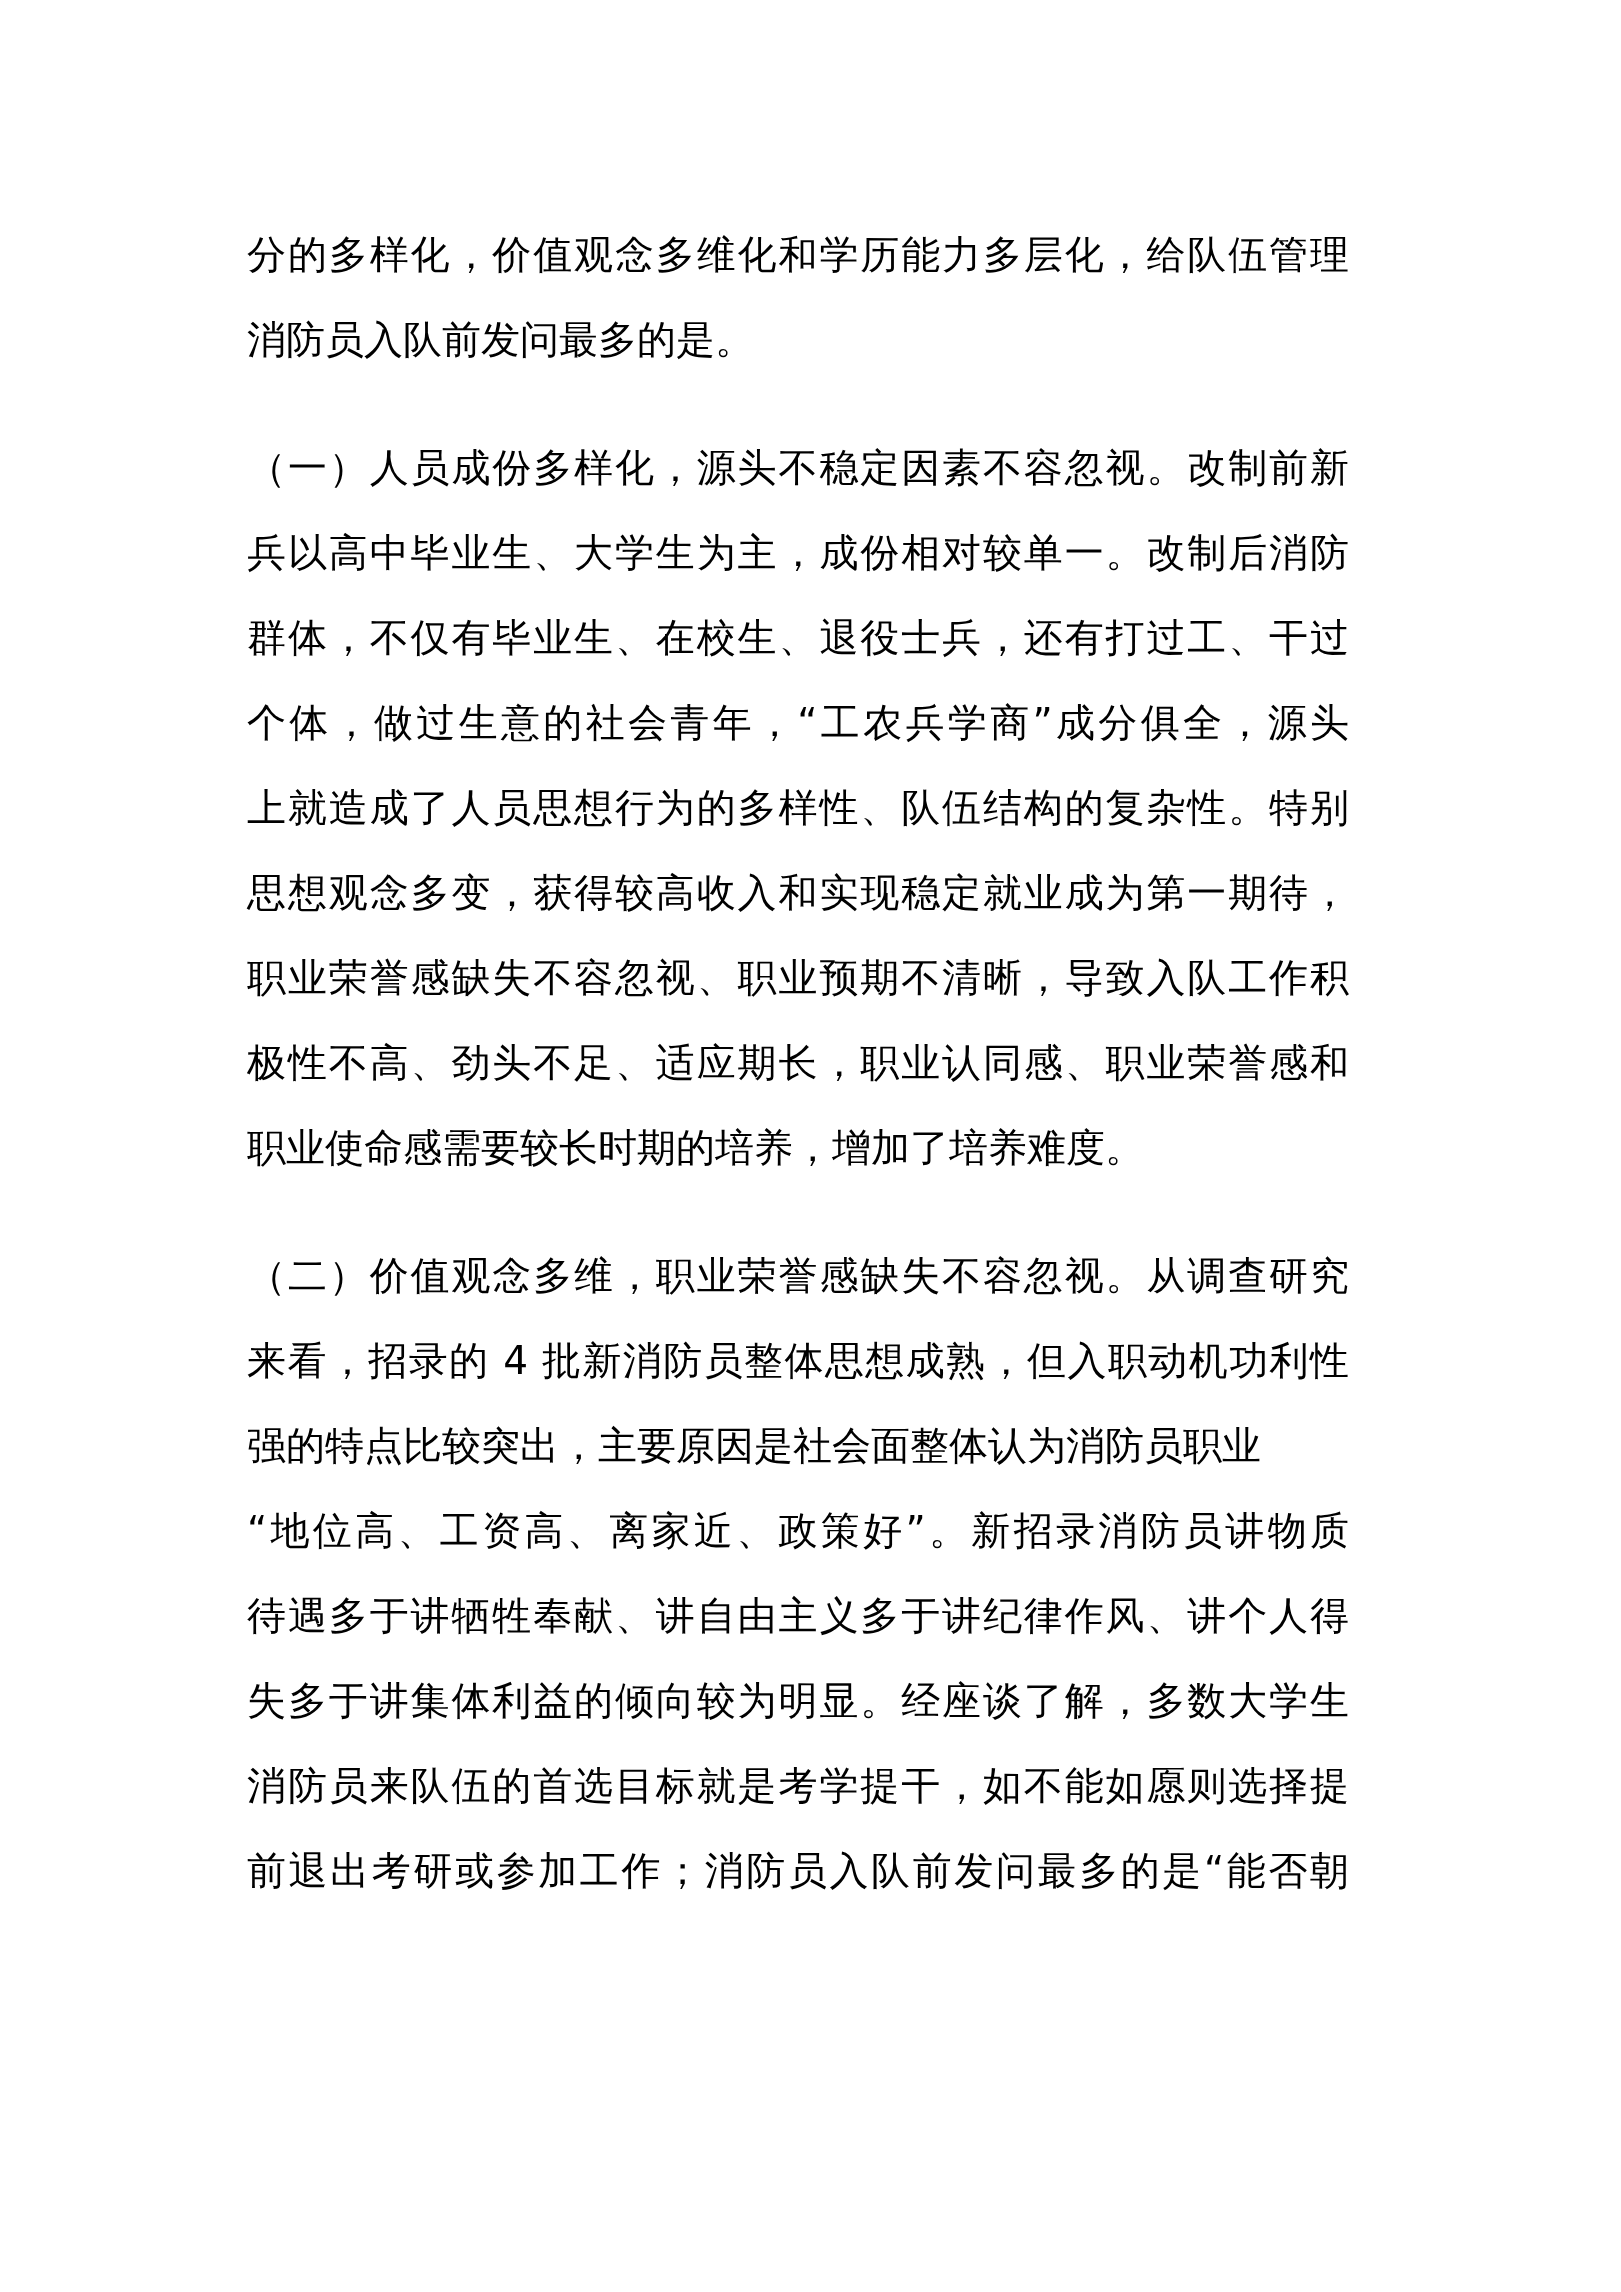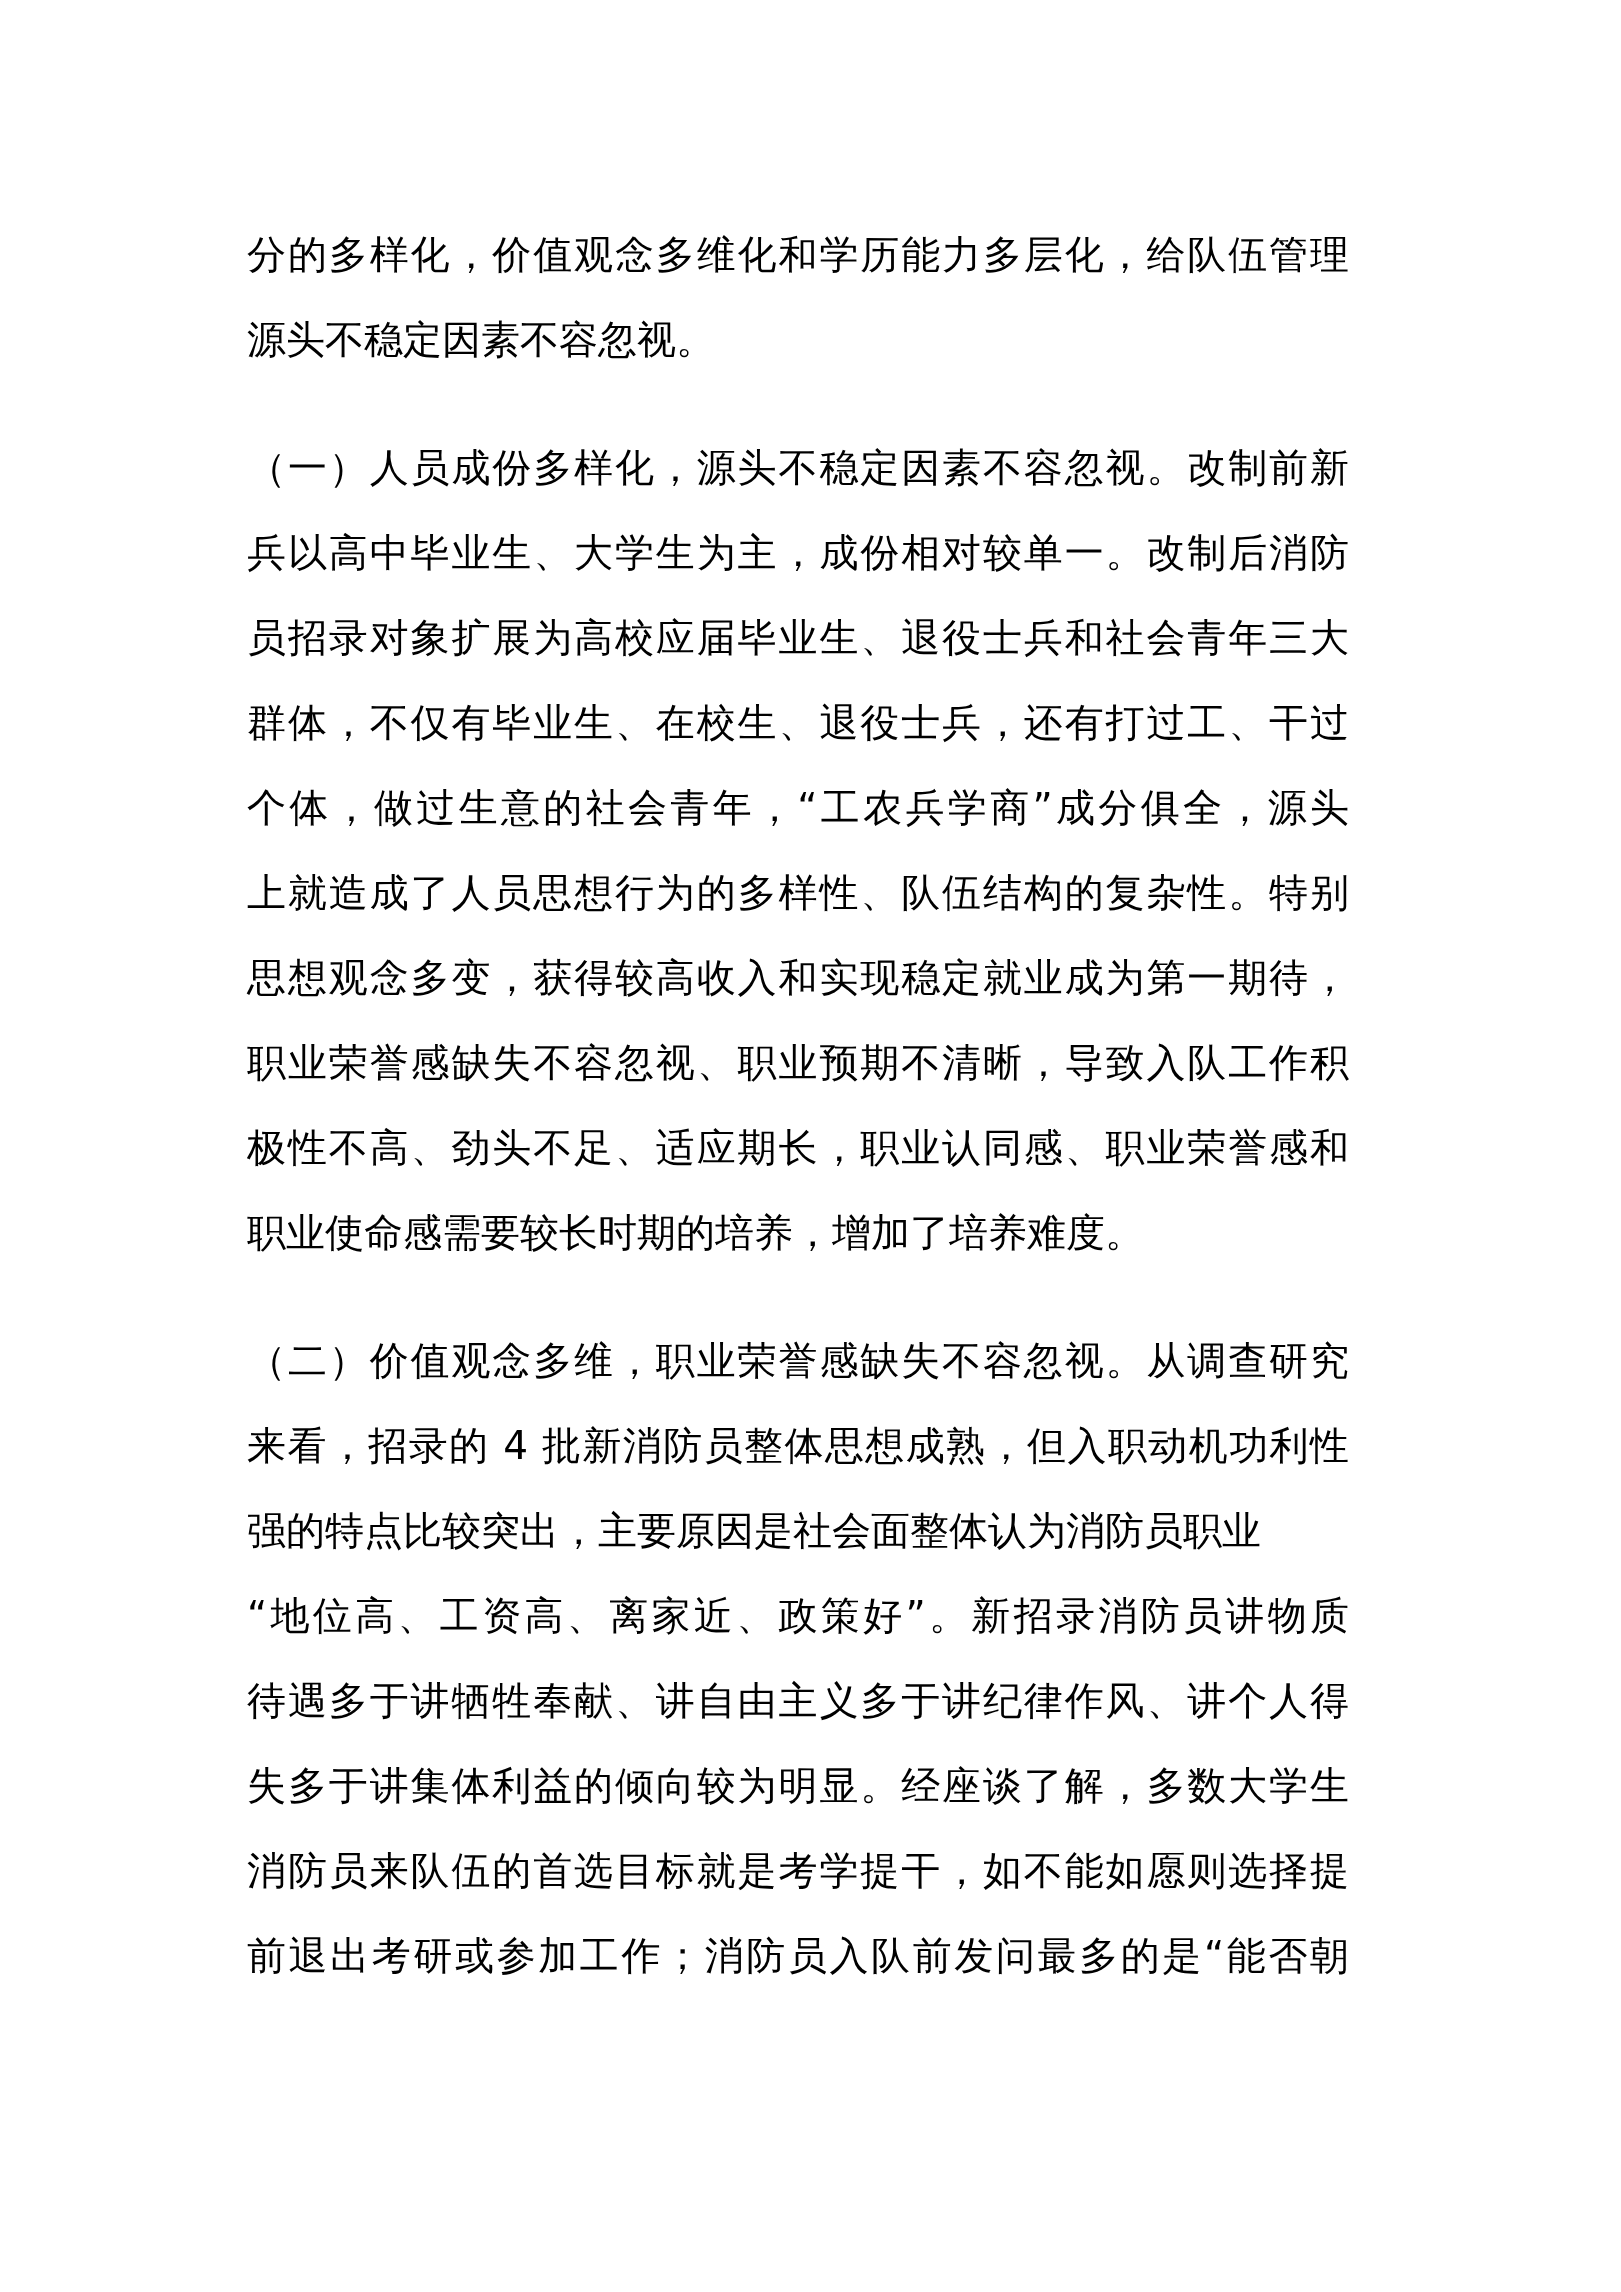--- a/index.html
+++ b/index.html
@@ -42,27 +42,26 @@
     text-align-last: left;
   }
 </style>
 </head>
 <body>
 
 <div class="page">
 
   <div class="para">
     <span class="line">分的多样化，价值观念多维化和学历能力多层化，给队伍管理</span>
-    <span class="line last">源头不稳定因素不容忽视。</span>
+    <span class="line last">消防员入队前发问最多的是。</span>
   </div>
 
   <div class="para">
     <span class="line">（一）人员成份多样化，源头不稳定因素不容忽视。改制前新</span>
     <span class="line">兵以高中毕业生、大学生为主，成份相对较单一。改制后消防</span>
-    <span class="line">员招录对象扩展为高校应届毕业生、退役士兵和社会青年三大</span>
     <span class="line">群体，不仅有毕业生、在校生、退役士兵，还有打过工、干过</span>
     <span class="line">个体，做过生意的社会青年，“工农兵学商”成分俱全，源头</span>
     <span class="line">上就造成了人员思想行为的多样性、队伍结构的复杂性。特别</span>
     <span class="line">思想观念多变，获得较高收入和实现稳定就业成为第一期待，</span>
     <span class="line">职业荣誉感缺失不容忽视、职业预期不清晰，导致入队工作积</span>
     <span class="line">极性不高、劲头不足、适应期长，职业认同感、职业荣誉感和</span>
     <span class="line last">职业使命感需要较长时期的培养，增加了培养难度。</span>
   </div>
 
   <div class="para">

